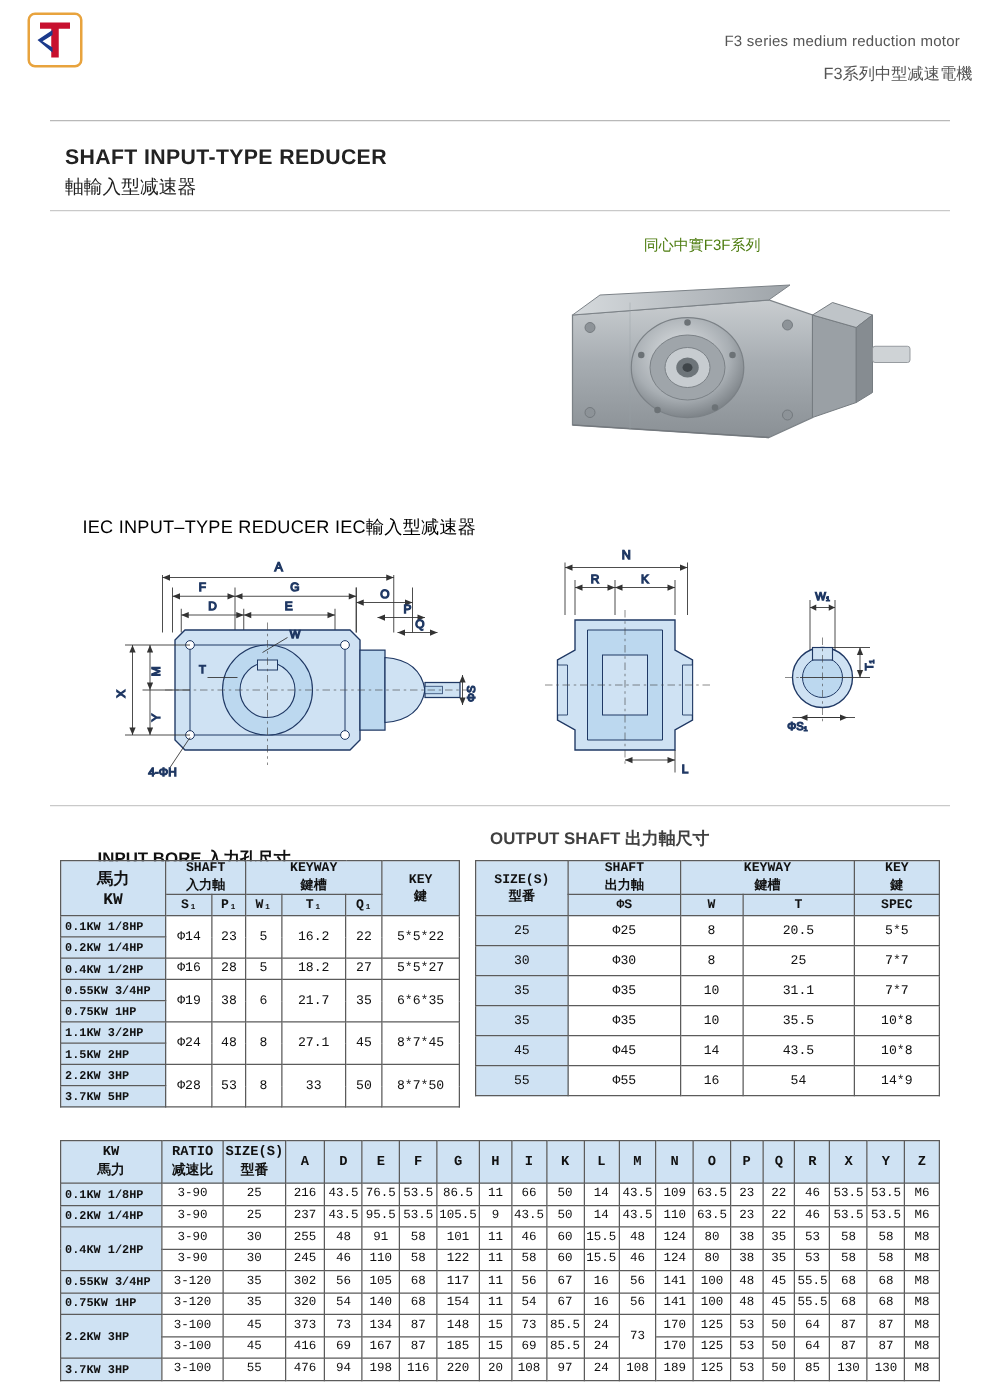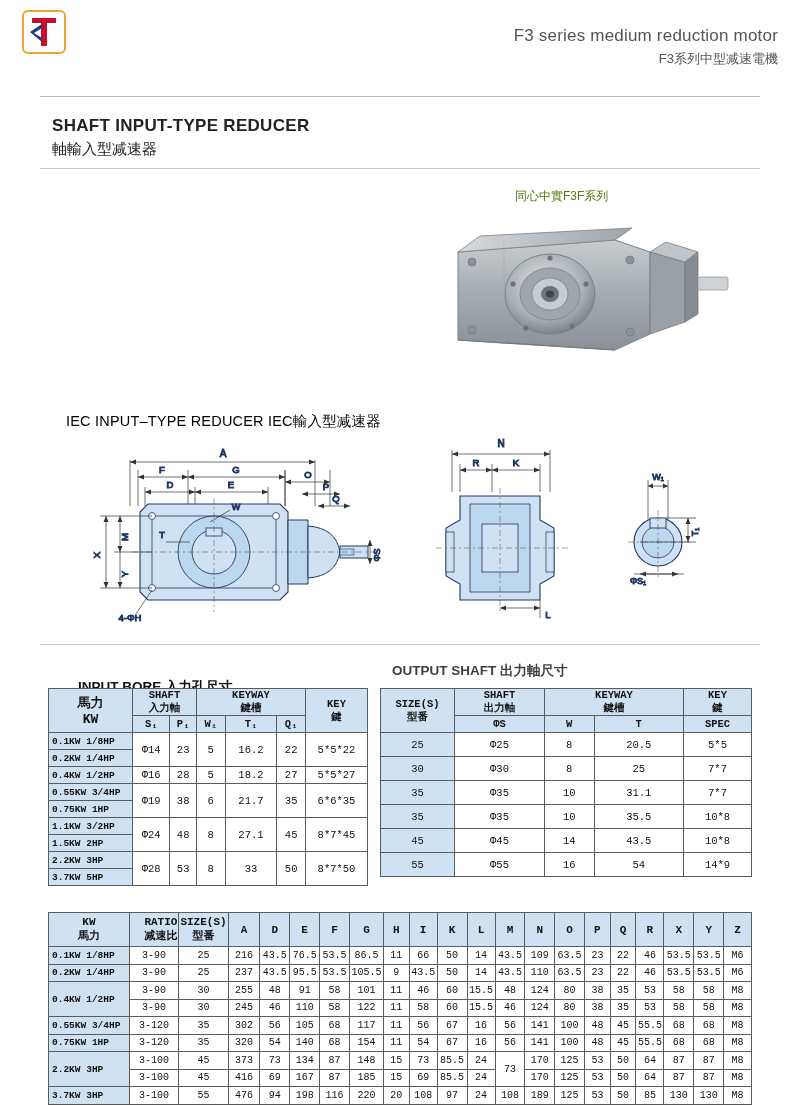--- a/index.html
+++ b/index.html
@@ -26,22 +26,22 @@
   .logo-text { display:flex; flex-direction:column; line-height:1; }
   .logo-vemte {
     font-size:29px; font-weight:bold; letter-spacing:2px; color:#1a1a1a;
     font-family:"Liberation Sans", sans-serif;
   }
   .logo-cn { font-size:22px; font-weight:bold; margin-top:4px; }
   .logo-cn .red { color:#c8102e; }
   .logo-cn .black { color:#111; margin-left:10px; }
 
   .title-en {
-    position:absolute; right:22px; top:26px;
-    font-size:17px; color:#555; letter-spacing:0.2px;
+    position:absolute; right:32px; top:26px;
+    font-size:12px; color:#555; letter-spacing:0.2px;
   }
   .title-cn {
     position:absolute; right:22px; top:50px;
     font-size:13px; color:#555;
   }
   .hr-main { position:absolute; left:40px; top:96px; width:720px; height:1px; background:#b9b9b9; }
 
   
   .sec-title-en {
     position:absolute; left:52px; top:116px;
@@ -508,21 +508,21 @@
       <td>54</td>
       <td>14*9</td>
     </tr>
   </tbody>
     </table>
 
   <table class="tblC">
     <tbody>
         <tr>
       <td class="hdr" style="width:82px; height:34px;">KW<br>馬力</td>
-      <td class="hdr" style="width:50px;text-align:right;">RATIO<br>减速比</td>
+      <td class="hdr" style="width:50px;">RATIO<br>减速比</td>
       <td class="hdr" style="width:44px;">SIZE(S)<br>型番</td>
       <td class="hdr" style="width:32px;">A</td>
       <td class="hdr" style="width:30px;">D</td>
       <td class="hdr" style="width:30px;">E</td>
       <td class="hdr" style="width:30px;">F</td>
       <td class="hdr" style="width:34px;">G</td>
       <td class="hdr" style="width:26px;">H</td>
       <td class="hdr" style="width:28px;">I</td>
       <td class="hdr" style="width:30px;">K</td>
       <td class="hdr" style="width:28px;">L</td>

